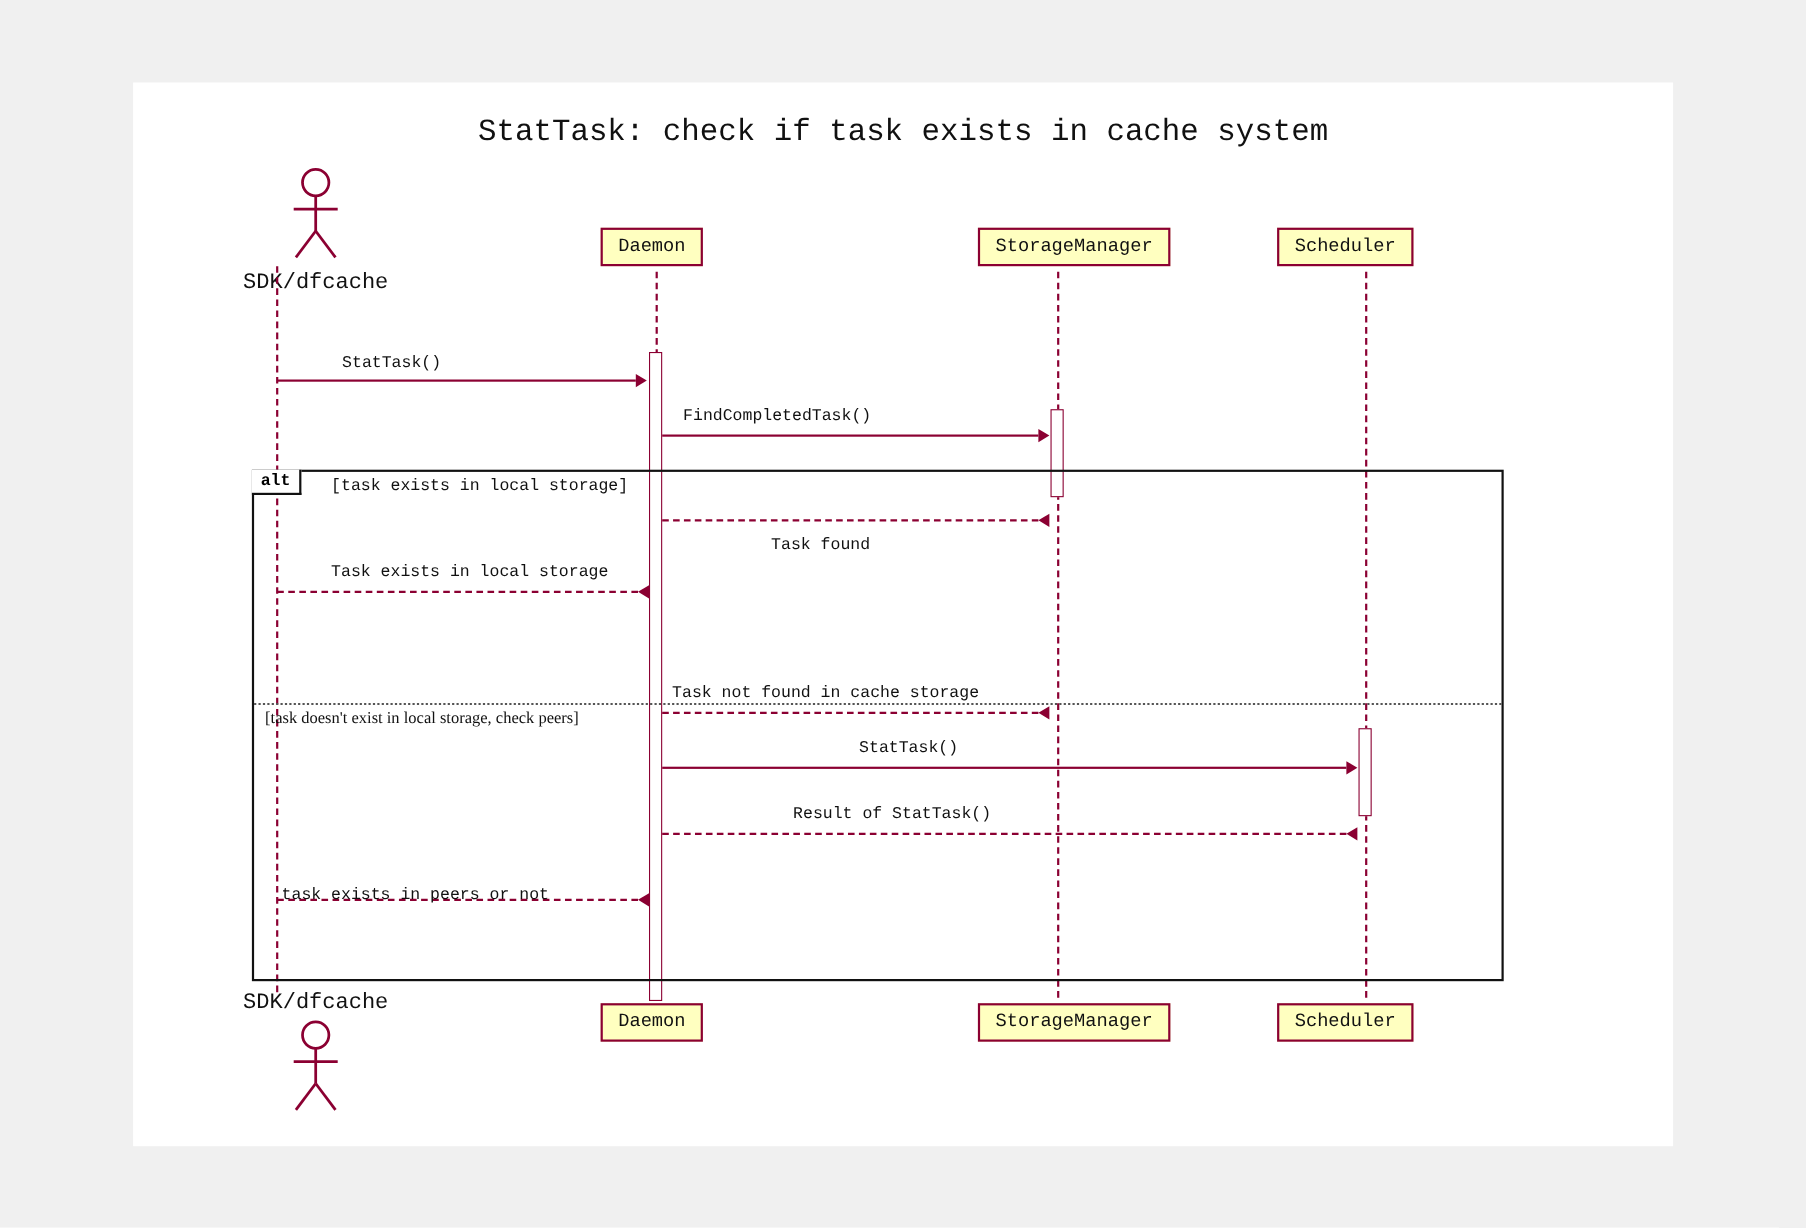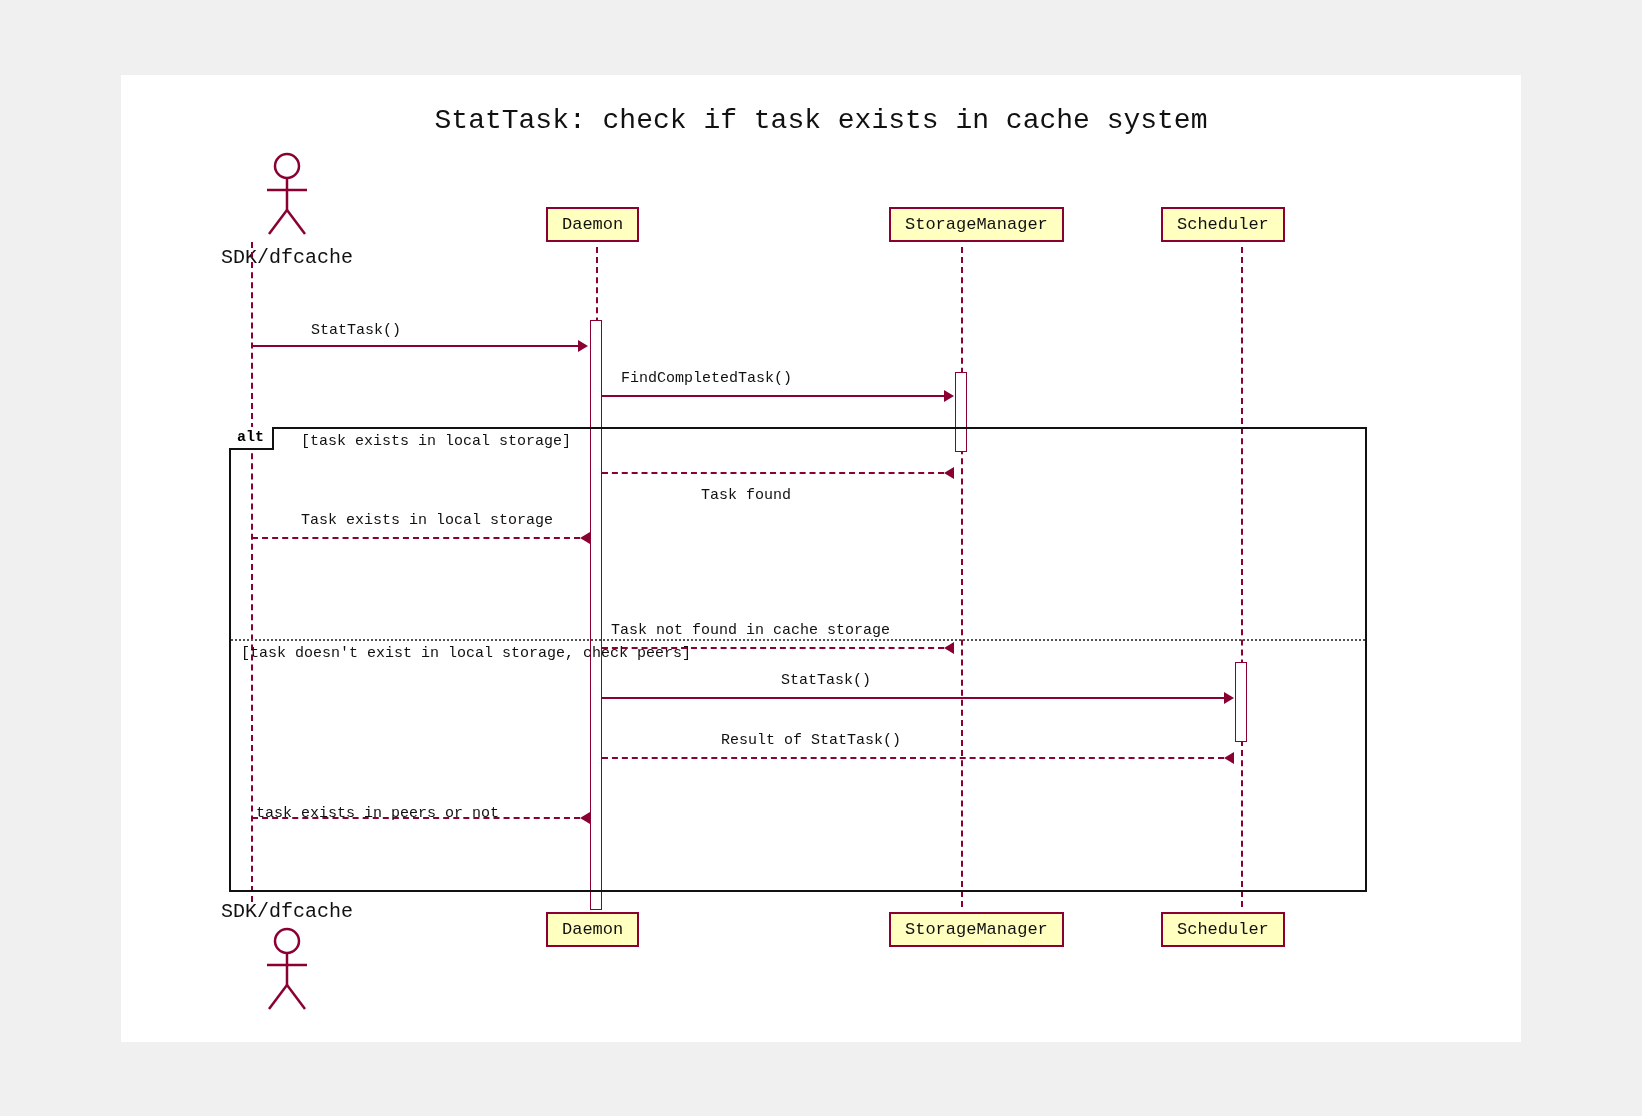--- a/index.html
+++ b/index.html
@@ -141,21 +141,21 @@
       color: #111;
     }
     .alt-divider {
       position: absolute;
       width: 100%;
       border-top: 2px dotted #555;
     }
     .alt-guard2 {
       position: absolute;
       font-size: 15px;
-      font-family: Liberation Mono, monospace;
+      font-family: Liberation Serif, serif;
       color: #111;
     }
   </style>
 </head>
 <body>
 
 <div class="diagram-container">
   <div class="diagram-title">StatTask: check if task exists in cache system</div>
 
   <div class="diagram-area">

